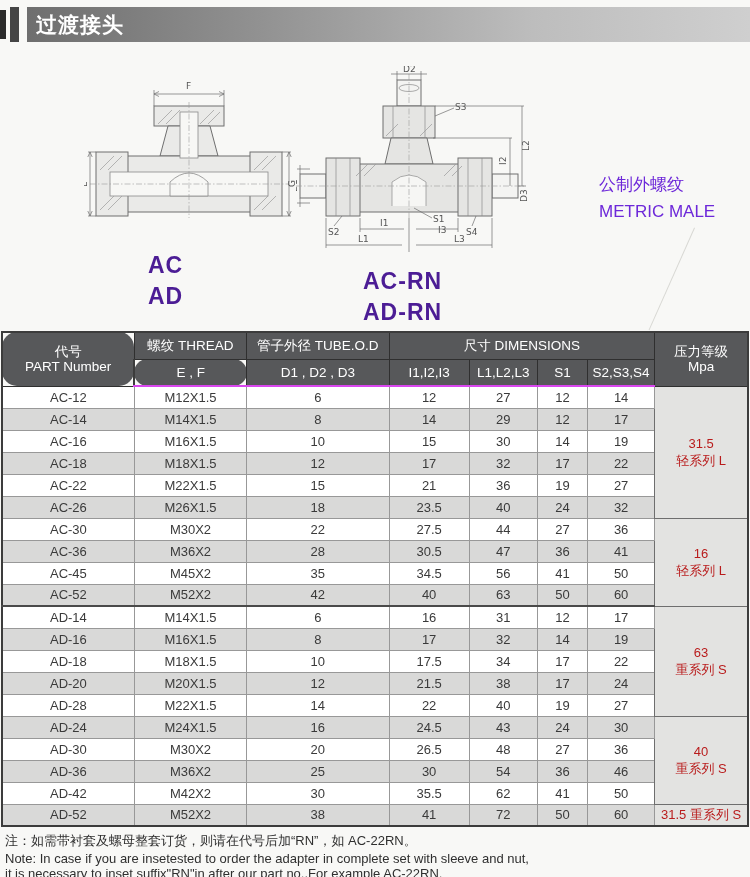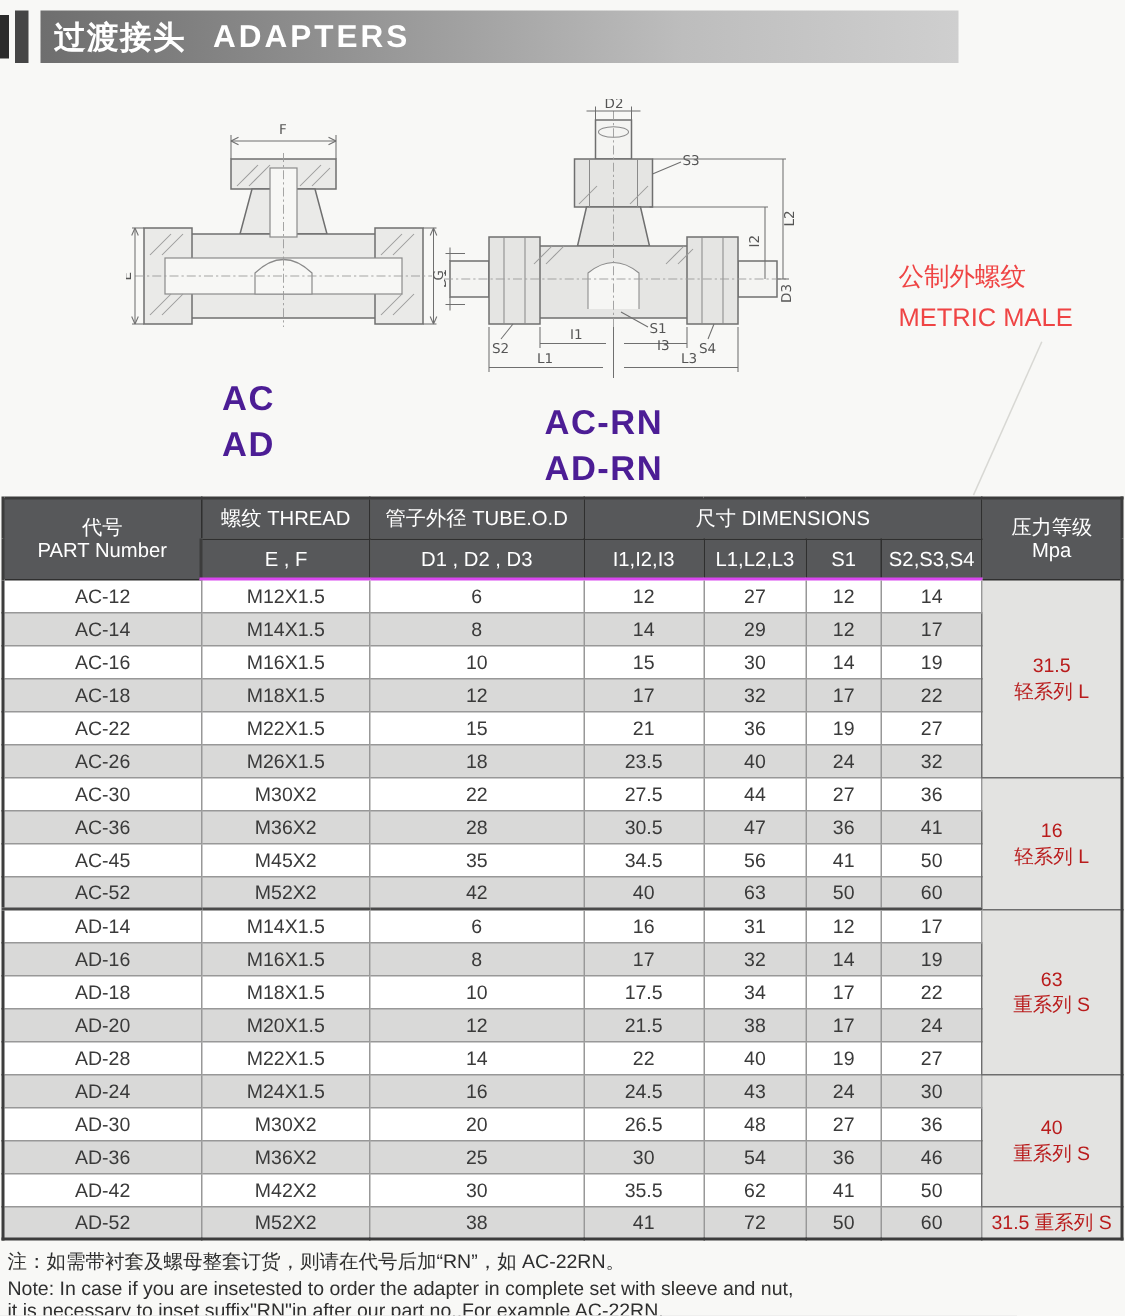--- a/index.html
+++ b/index.html
@@ -6,73 +6,72 @@
   html,body { background:#e8e8e8; }
   .page {
     position:relative; width:750px; height:877px; margin:0 auto;
     background:#f8f8f6; overflow:hidden;
     font-family:"Liberation Sans", sans-serif; color:#3c3c3c;
   }
   
   .accent-1 { position:absolute; left:0;  top:10px; width:6px;  height:29px; background:#2b2b2b; }
   .accent-2 { position:absolute; left:10px; top:7px; width:9px; height:35px; background:#454545; }
   .title-banner {
-    position:absolute; left:27px; top:7px; width:612px; height:35px;
+    position:absolute; left:27px; top:7px; width:723px; height:35px;
     background:linear-gradient(to right,#6e6e6e 0%,#8f8f8f 30%,#bdbdbd 70%,#cfcfcf 100%);
     display:flex; align-items:center; padding-left:9px;
     color:#ffffff; font-weight:bold; font-size:21px; letter-spacing:1px;
   }
   .title-banner .en { margin-left:18px; letter-spacing:2px; }
   
   .fig { position:absolute; }
   .fig-left  { left:84px;  top:78px; }
   .fig-right { left:296px; top:66px; }
   svg text { font-family:"DejaVu Sans", sans-serif; font-size:9px; fill:#555; }
   .caption { position:absolute; font-size:23px; font-weight:bold; color:#4c1d95; line-height:31px; letter-spacing:1px; }
   .caption-left  { left:148px; top:250px; }
   .caption-right { left:363px; top:266px; }
-  .side-note { position:absolute; left:599px; top:171px; font-size:17px; color:#ef4444; line-height:27px; }
+  .side-note { position:absolute; left:599px; top:171px; font-size:17px; color:#6d28d9; line-height:27px; }
   .crease {
     position:absolute; left:694px; top:228px; width:1px; height:112px;
     background:#d8d8d4; transform:rotate(24deg); transform-origin:top right;
   }
   
   .tbl-wrap { position:absolute; left:1px; top:331px; width:748px; }
   table { border-collapse:collapse; width:748px; table-layout:fixed; }
   thead th {
     background:#57585a; color:#ffffff; font-weight:normal; font-size:13.5px;
     border:1px solid #2f2f2f; padding:2px 0; height:27px; line-height:15px;
   }
   tbody td {
     border:1px solid #989898; text-align:center; font-size:13px;
     height:22px; padding:0; background:#ffffff; color:#3a3a3a;
   }
   tbody tr.striped td { background:#d9d9d8; }
   tbody td.pressure-cell {
     background:#e3e3e1 !important; border:1px solid #6e6e6e;
     font-size:13px; line-height:17px; color:#b91c1c;
   }
-  table, thead th:first-child { border-left:2px solid #3c3c3c; }
+  table, thead th:first-child { border-left:2px solid #3c3c3c;border-radius:15px; }
   table { border:2px solid #3c3c3c; }
   thead tr:last-child th { border-bottom:2px solid #d946ef; }
   tbody tr:nth-child(10) td { border-bottom:2px solid #4a4a4a;margin-top:42px; }
   
   .notes { position:absolute; left:5px; top:833px; font-size:13px; color:#2f2f2f; line-height:15.5px; }
   .notes .cn { margin-bottom:2px; }
 </style>
 </head>
 <body>
 
 <div class="page">
 
   <div class="accent-1"></div>
   <div class="accent-2"></div>
   <div class="title-banner">
     <span>过渡接头</span>
-    <span class="en">ADAPTERS</span>
   </div>
 
   <svg class="fig fig-left" width="212" height="172" viewBox="0 0 212 172">
 
     <g fill="#eaeae8" stroke="#6f6f6f" stroke-width="1">
       <rect x="70" y="28" width="70" height="20"></rect>
       <polygon points="84,48 126,48 134,78 76,78"></polygon>
       <rect x="16" y="78" width="178" height="56"></rect>
       <rect x="12" y="74" width="32" height="64"></rect>
       <rect x="166" y="74" width="32" height="64"></rect>

